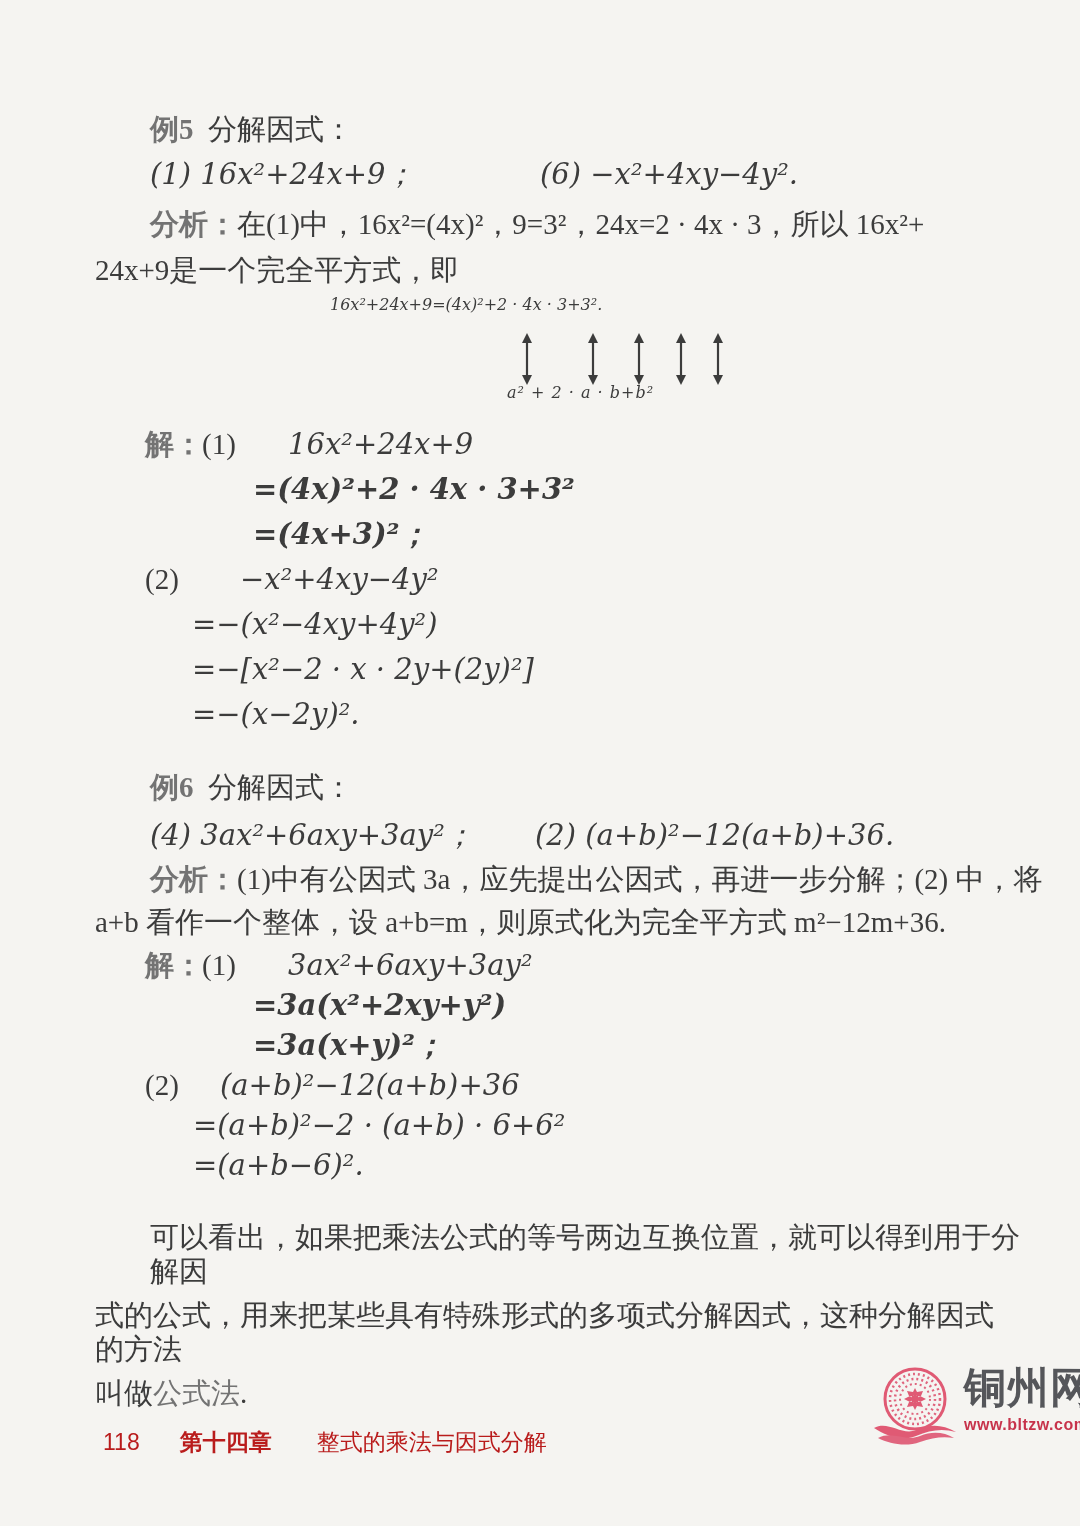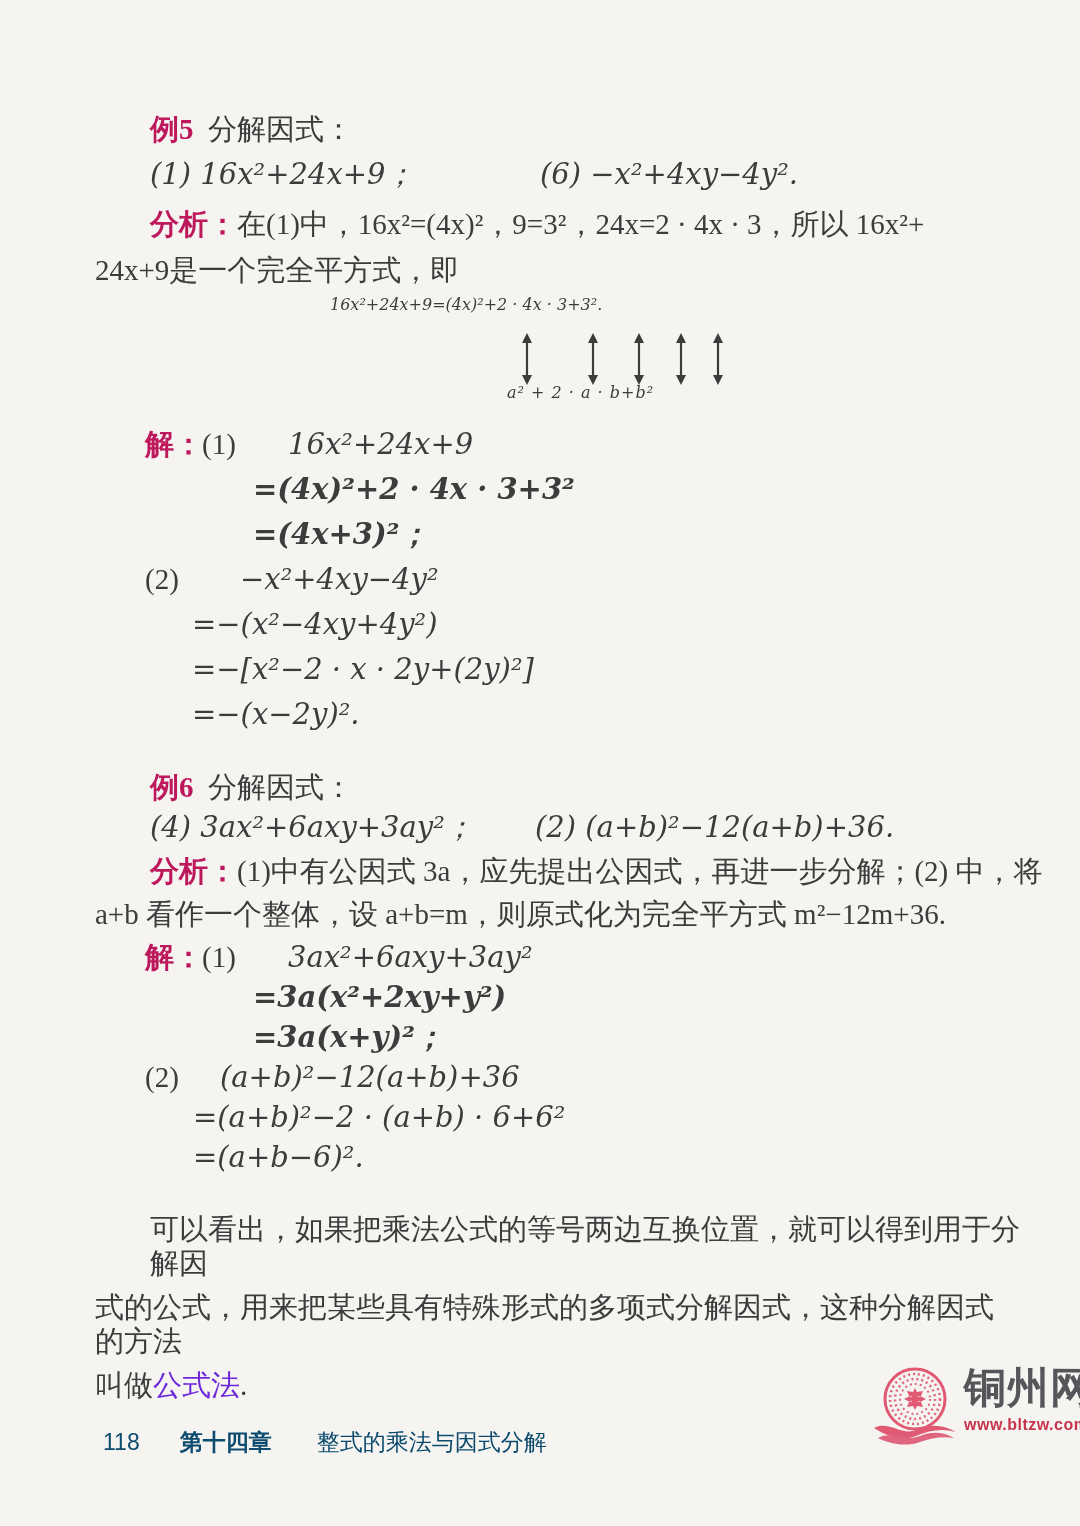--- a/index.html
+++ b/index.html
@@ -5,22 +5,22 @@
   html,body { margin:0; padding:0; background:#e9e7e4; }
   .page {
     position:relative; width:1080px; height:1526px;
     background:#f5f4f1;
     font-family:"Liberation Serif","DejaVu Serif",serif;
     color:#3c3c3c; overflow:hidden;
   }
   .content { position:absolute; left:95px; top:112px; right:60px; }
   .row { font-size:29px; line-height:34px; margin:0 0 11px 0; white-space:pre; }
   .indent { padding-left:55px; }
-  .cyan { color:#be185d; font-weight:bold; }
-  .term { color:#6d28d9; }
+  .cyan { color:#737373; font-weight:bold; }
+  .term { color:#737373; }
   .mathline { font-family:"DejaVu Serif",serif; font-style:italic; }
   
   .prob-1 { display:inline-block; width:390px; }
   
   .sol-label { display:inline-block; width:57px; }
   .sol-num  { display:inline-block; width:86px; font-style:normal; }
   .sol-num2-ex5 { display:inline-block; width:95px; font-style:normal; }
   .sol-num2-ex6 { display:inline-block; width:75px; font-style:normal; }
   .pad-sol2 { padding-left:50px; }
   .pad-eq1 { padding-left:158px;font-weight:bold; }
@@ -29,21 +29,21 @@
   
   .diagram { position:relative; height:122px; margin-bottom:10px;text-decoration:underline; }
   .diagram .eq { position:absolute; left:235px; top:0; }
   .diagram .corr { position:absolute; left:412px; top:88px; letter-spacing:1px; }
   .arrow { position:absolute; top:38px; width:14px; height:52px; }
   .a1{left:425px} .a2{left:491px} .a3{left:537px} .a4{left:579px} .a5{left:616px}
   .ex6 { margin-top:39px; }
   .closing { margin-top:38px; }
   .closing .row { margin-bottom:10px; white-space:normal; }
   
-  .footer { position:absolute; left:103px; top:1427px; font-size:23px; color:#0c4a6e;
+  .footer { position:absolute; left:103px; top:1427px; font-size:23px; color:#b91c1c;
             font-family:"Liberation Sans","DejaVu Sans",sans-serif; white-space:pre; }
   .footer .chap { display:inline-block; margin-left:40px; font-weight:bold; }
   .footer .btitle { display:inline-block; margin-left:45px; }
   
   .watermark { position:absolute; left:872px; top:1358px; width:208px; height:88px;text-align:center; }
   .wm-logo { position:absolute; left:0; top:8px; }
   .wm-text { position:absolute; left:92px; top:6px; width:120px;
              font-size:42px; font-weight:bold; color:#55565a; letter-spacing:1px;
              font-family:"Liberation Serif",serif; line-height:48px; white-space:nowrap; }
   .wm-url { position:absolute; left:92px; top:58px; font-size:16px; font-weight:bold;
@@ -95,21 +95,21 @@
 
     <div class="row pad-sol2"><span class="cyan sol-label">解：</span><span class="sol-num">(1)</span><span class="mathline">16x²+24x+9</span></div>
     <div class="row pad-eq1 mathline">=(4x)²+2 · 4x · 3+3²</div>
     <div class="row pad-eq1 mathline">=(4x+3)²；</div>
     <div class="row pad-sol2"><span class="sol-num2-ex5">(2)</span><span class="mathline">−x²+4xy−4y²</span></div>
     <div class="row pad-eq2-ex5 mathline">=−(x²−4xy+4y²)</div>
     <div class="row pad-eq2-ex5 mathline">=−[x²−2 · x · 2y+(2y)²]</div>
     <div class="row pad-eq2-ex5 mathline">=−(x−2y)².</div>
 
     <div class="ex6">
-      <div class="row indent" style="margin-bottom:6px"><span class="cyan">例6</span><span>  </span><span>分解因式：</span></div>
+      <div class="row indent" style="margin-bottom:14px"><span class="cyan">例6</span><span>  </span><span>分解因式：</span></div>
 
       <div class="row indent mathline" style="margin-bottom:10px"><span class="prob-1" style="width:385px">(4) 3ax²+6axy+3ay²；</span><span>(2) (a+b)²−12(a+b)+36.</span></div>
 
       <div class="row indent" style="margin-bottom:9px"><span class="cyan">分析：</span><span>(1)中有公因式 3a，应先提出公因式，再进一步分解；(2) 中，将</span></div>
 
       <div class="row" style="margin-bottom:9px">a+b 看作一个整体，设 a+b=m，则原式化为完全平方式 m²−12m+36.</div>
 
       <div class="row pad-sol2" style="margin-bottom:6px"><span class="cyan sol-label">解：</span><span class="sol-num">(1)</span><span class="mathline">3ax²+6axy+3ay²</span></div>
       <div class="row pad-eq1 mathline" style="margin-bottom:6px">=3a(x²+2xy+y²)</div>
       <div class="row pad-eq1 mathline" style="margin-bottom:6px">=3a(x+y)²；</div>

